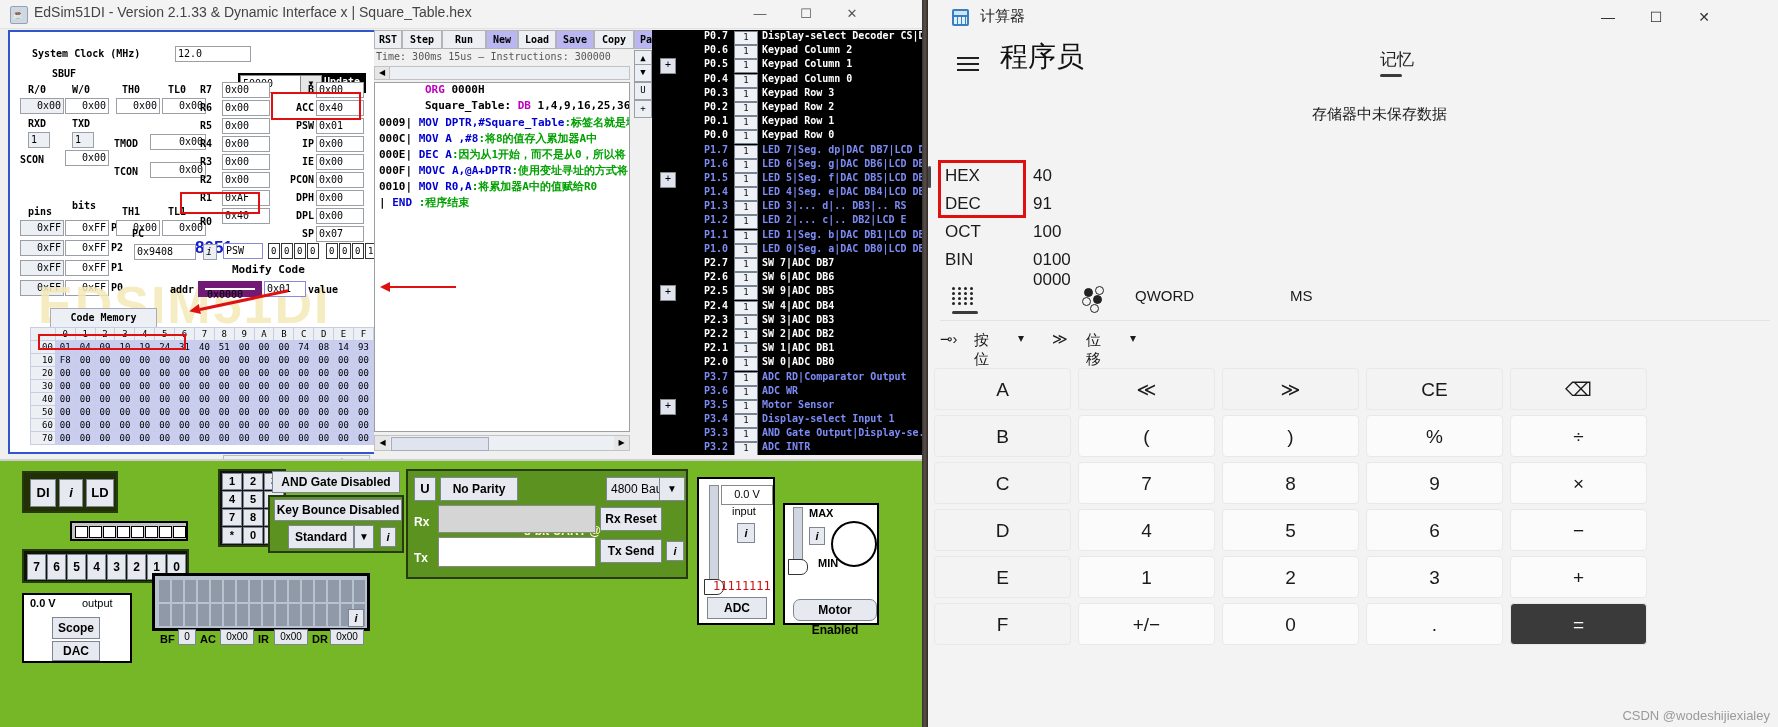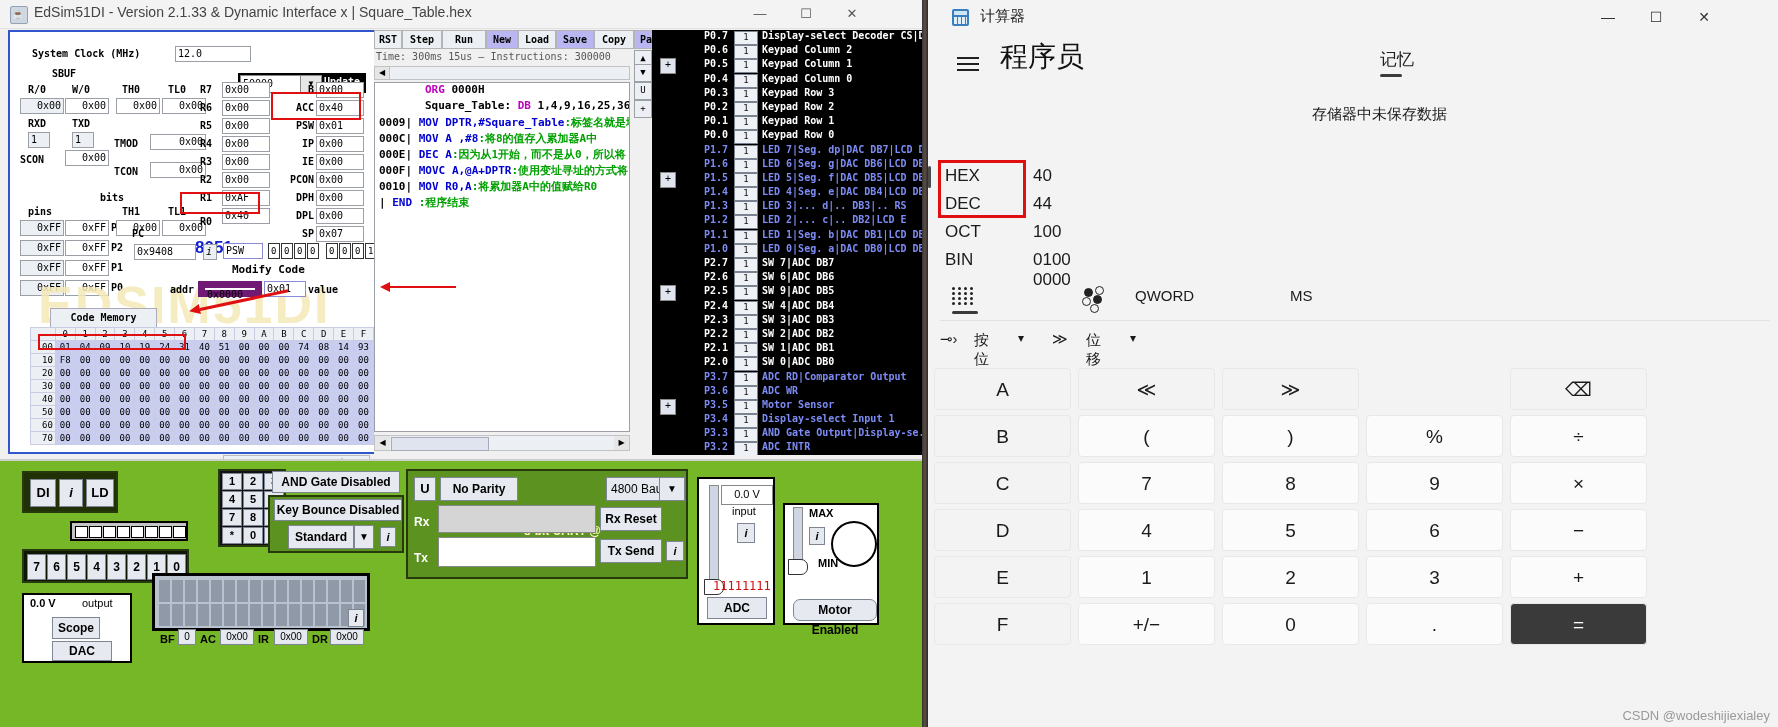--- a/index.html
+++ b/index.html
@@ -161,21 +161,21 @@
       <div class="fld" style="left:55px;top:66px;width:44px;">0x00</div>
 
       <div class="lbl" style="left:18px;top:86px;">RXD</div>
       <div class="lbl" style="left:62px;top:86px;">TXD</div>
       <div class="fld gray ctr" style="left:18px;top:100px;width:22px;">1</div>
       <div class="fld gray ctr" style="left:62px;top:100px;width:22px;">1</div>
       <div class="lbl" style="left:10px;top:122px;">SCON</div>
       <div class="fld" style="left:55px;top:118px;width:44px;">0x00</div>
 
       <div class="lbl" style="left:18px;top:174px;">pins</div>
-      <div class="lbl" style="left:62px;top:160px;margin-left:28px;">bits</div>
+      <div class="lbl" style="left:62px;top:168px;">bits</div>
       <div id="portfields">
           <div class="fld gray" style="left:10px;top:188px;width:44px;">0xFF</div>
           <div class="fld" style="left:55px;top:188px;width:44px;">0xFF</div>
           <div class="lbl" style="left:101px;top:190px;">P3</div>
           <div class="fld gray" style="left:10px;top:208px;width:44px;">0xFF</div>
           <div class="fld" style="left:55px;top:208px;width:44px;">0xFF</div>
           <div class="lbl" style="left:101px;top:210px;">P2</div>
           <div class="fld gray" style="left:10px;top:228px;width:44px;">0xFF</div>
           <div class="fld" style="left:55px;top:228px;width:44px;">0xFF</div>
           <div class="lbl" style="left:101px;top:230px;">P1</div>
@@ -674,21 +674,21 @@
             <div class="wbtn" style="left:100px;top:0;width:19px;height:26px;line-height:24px;font-size:12px;">2</div>
             <div class="wbtn" style="left:120px;top:0;width:19px;height:26px;line-height:24px;font-size:12px;">1</div>
             <div class="wbtn" style="left:140px;top:0;width:19px;height:26px;line-height:24px;font-size:12px;">0</div>
           </div>
       </div>
 
       <div class="grp" style="left:22px;top:132px;width:110px;height:70px;background:#fff;border:2px solid #000;">
         <div style="position:absolute;left:6px;top:2px;font-size:11px;font-weight:bold;">0.0 V</div>
         <div style="position:absolute;left:58px;top:2px;font-size:11px;">output</div>
         <div class="wbtn" style="left:28px;top:22px;width:48px;height:22px;line-height:20px;font-size:12px;">Scope</div>
-        <div class="wbtn" style="left:28px;top:46px;width:60px;height:20px;line-height:18px;font-size:12px;">DAC</div>
+        <div class="wbtn" style="left:28px;top:46px;width:48px;height:20px;line-height:18px;font-size:12px;">DAC</div>
       </div>
 
       <div style="position:absolute;left:152px;top:112px;width:218px;height:58px;background:#b9c2cf;border:3px solid #000;box-sizing:border-box;">
         <div id="lcdcells" style="position:absolute;left:4px;top:4px;">
             <div style="position:absolute;left:0px;top:0px;width:11px;height:22px;background:#8f99a8;"></div>
             <div style="position:absolute;left:13px;top:0px;width:11px;height:22px;background:#8f99a8;"></div>
             <div style="position:absolute;left:26px;top:0px;width:11px;height:22px;background:#8f99a8;"></div>
             <div style="position:absolute;left:39px;top:0px;width:11px;height:22px;background:#8f99a8;"></div>
             <div style="position:absolute;left:52px;top:0px;width:11px;height:22px;background:#8f99a8;"></div>
             <div style="position:absolute;left:65px;top:0px;width:11px;height:22px;background:#8f99a8;"></div>
@@ -818,21 +818,21 @@
   <div id="main-display" style="left:928px;">40</div>
 
   <div id="cursor-bar"></div>
   <div id="radix-list">
       <div class="radix-row" style="top:166px;">
         <div class="rl">HEX</div>
         <div class="rv">40</div>
       </div>
       <div class="radix-row" style="top:194px;">
         <div class="rl">DEC</div>
-        <div class="rv">44</div>
+        <div class="rv">91</div>
       </div>
       <div class="radix-row" style="top:222px;">
         <div class="rl">OCT</div>
         <div class="rv">100</div>
       </div>
       <div class="radix-row" style="top:250px;">
         <div class="rl">BIN</div>
         <div class="rv">0100 0000</div>
       </div>
     </div>
@@ -880,20 +880,21 @@
     <div class="opitem" style="left:78px;top:3px;font-size:12px;">▾</div>
     <div class="opitem" style="left:112px;top:2px;">≫</div>
     <div class="opitem" style="left:146px;top:3px;">位移位</div>
     <div class="opitem" style="left:190px;top:3px;font-size:12px;">▾</div>
   </div>
 
   <div id="keypad">
       <div class="key light" style="left:0px;top:0px;width:137px;height:42px;">A</div>
       <div class="key light" style="left:144px;top:0px;width:137px;height:42px;">≪</div>
       <div class="key light" style="left:288px;top:0px;width:137px;height:42px;">≫</div>
+      <div class="key light" style="left:432px;top:0px;width:137px;height:42px;">CE</div>
       <div class="key light" style="left:576px;top:0px;width:137px;height:42px;">⌫</div>
       <div class="key light" style="left:0px;top:47px;width:137px;height:42px;">B</div>
       <div class="key" style="left:144px;top:47px;width:137px;height:42px;">(</div>
       <div class="key" style="left:288px;top:47px;width:137px;height:42px;">)</div>
       <div class="key" style="left:432px;top:47px;width:137px;height:42px;">%</div>
       <div class="key" style="left:576px;top:47px;width:137px;height:42px;">÷</div>
       <div class="key light" style="left:0px;top:94px;width:137px;height:42px;">C</div>
       <div class="key" style="left:144px;top:94px;width:137px;height:42px;">7</div>
       <div class="key" style="left:288px;top:94px;width:137px;height:42px;">8</div>
       <div class="key" style="left:432px;top:94px;width:137px;height:42px;">9</div>

